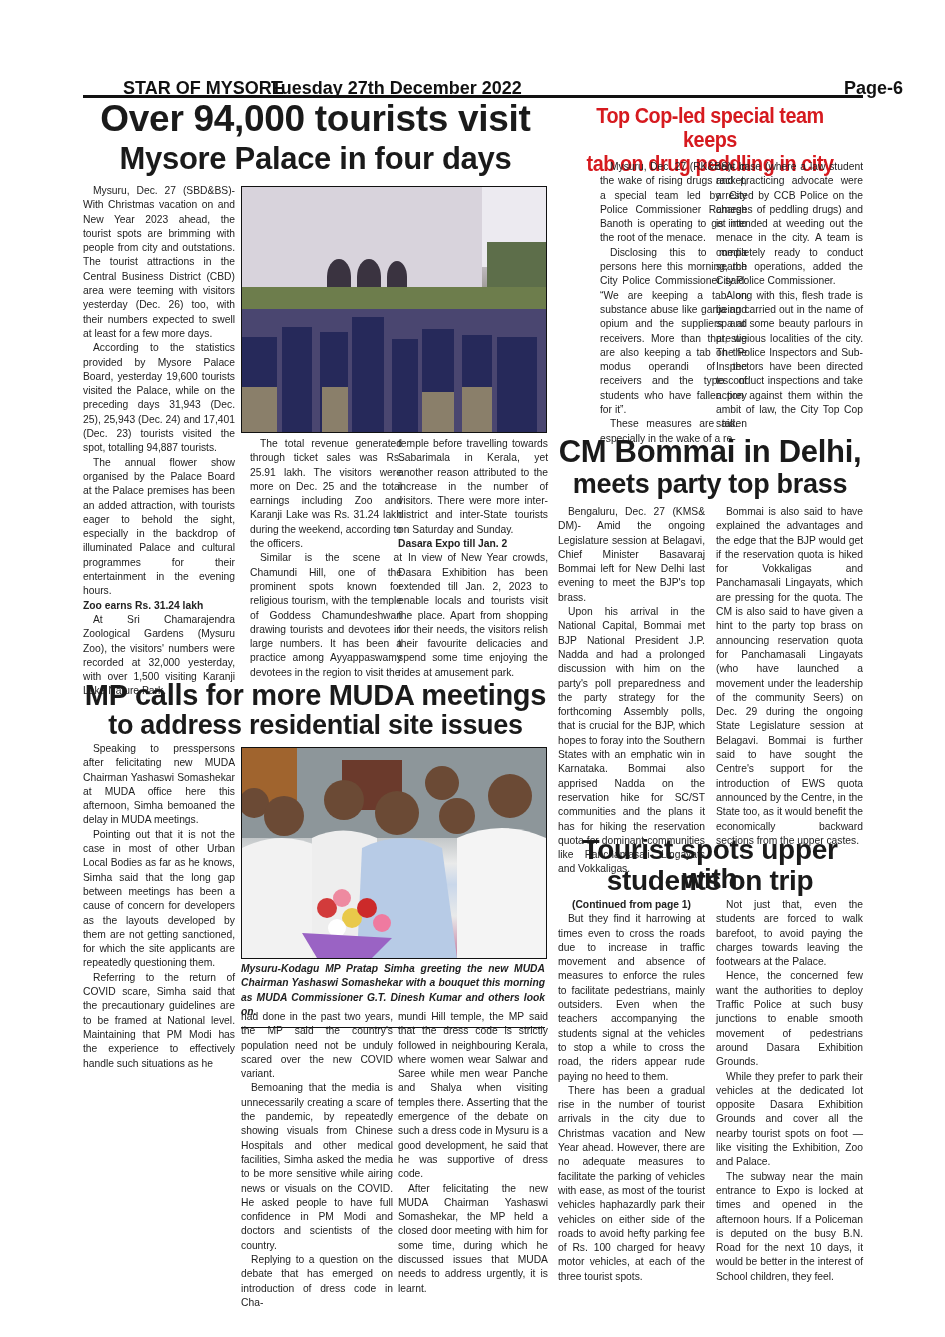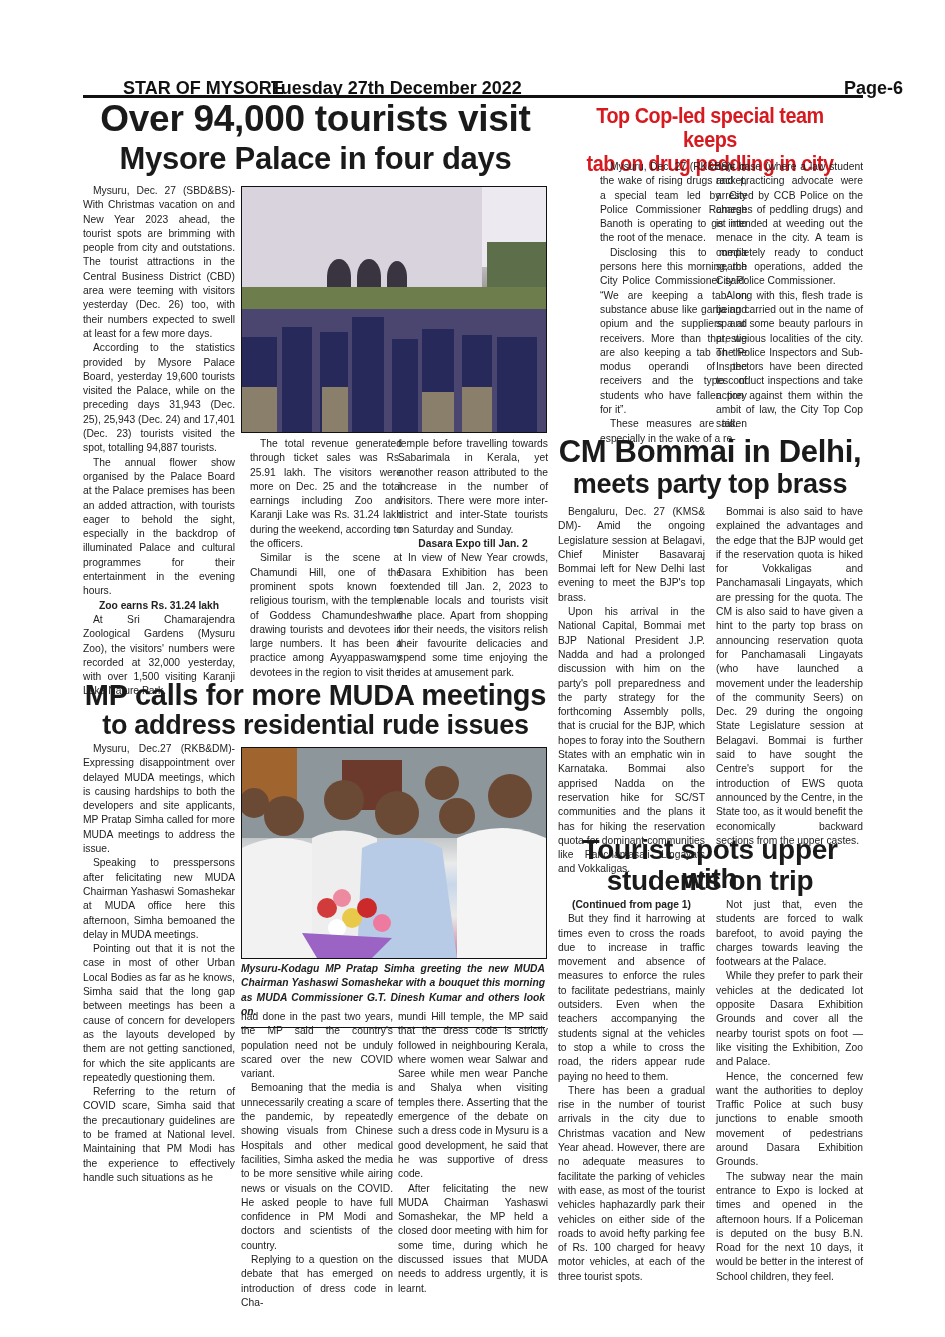--- a/index.html
+++ b/index.html
@@ -17,21 +17,21 @@
   .h-red { left: 555px; top: 104px; width: 310px; font-size: 22px; color: #d61a1f; font-weight: bold; text-align: center; line-height: 1.1; font-family: "Liberation Sans", sans-serif; transform: scaleX(0.9); transform-origin: center; letter-spacing: -0.5px; }
   .h-cm { left: 555px; top: 436px; width: 310px; font-size: 31px; line-height: 1.05; }
   .h-cm2 { left: 555px; top: 470px; width: 310px; font-size: 27px; }
   .h-muda1 { left: 83px; top: 680px; width: 465px; font-size: 29px; }
   .h-muda2 { left: 83px; top: 711px; width: 465px; font-size: 27px; }
   .h-tour1 { left: 555px; top: 835px; width: 310px; font-size: 28px; }
   .h-tour2 { left: 555px; top: 866px; width: 310px; font-size: 28px; }
 
   .col { font-size: 10.3px; line-height: 14.3px; text-align: justify; color: #222; }
   .col p { margin: 0; text-indent: 10px; }
-  .col .sub { text-align: center; font-weight: bold; text-indent: 0; }
+  .col .sub { font-weight: bold; text-indent: 0; }
   .col .cont { text-align: center; font-weight: bold; text-indent: 0; }
 
   .photo { border: 1px solid #111; overflow: hidden; }
   .palace { left: 241px; top: 186px; width: 304px; height: 245px; background: linear-gradient(180deg, #e8e6ef 0%, #d9d4de 25%, #a4a09f 40%, #6f7a56 48%, #2c3260 60%, #3c3a6a 80%, #8a7d6a 100%); }
   .muda-photo { left: 241px; top: 747px; width: 304px; height: 210px; background: linear-gradient(180deg, #7a8288 0%, #9aa2a6 30%, #e9eaea 55%, #c9d7ea 65%, #e9eaea 80%, #c47a9e 100%); }
   .photo svg { width: 100%; height: 100%; display: block; }
   .caption { left: 241px; top: 962px; width: 304px; font-size: 10.3px; line-height: 14.3px; font-weight: bold; font-style: italic; text-align: justify; border-bottom: 1.5px solid #111; padding-bottom: 8px; color: #222; }
 </style>
 </head>
 <body>
@@ -113,23 +113,22 @@
 <div class="abs headline h-cm2">meets party top brass</div>
 <div class="abs col" style="left:558px; top:505px; width:147px;">
   <p>Bengaluru, Dec. 27 (KMS&amp; DM)- Amid the ongoing Legislature session at Belagavi, Chief Minister Basavaraj Bommai left for New Delhi last evening to meet the BJP's top brass.</p>
   <p>Upon his arrival in the National Capital, Bommai met BJP National President J.P. Nadda and had a prolonged discussion with him on the party's poll preparedness and the party strategy for the forthcoming Assembly polls, that is crucial for the BJP, which hopes to foray into the Southern States with an emphatic win in Karnataka. Bommai also apprised Nadda on the reservation hike for SC/ST communities and the plans it has for hiking the reservation quota for dominant communities like Panchamasali Lingayats and Vokkaligas.</p>
 </div>
 <div class="abs col" style="left:716px; top:505px; width:147px;">
   <p>Bommai is also said to have explained the advantages and the edge that the BJP would get if the reservation quota is hiked for Vokkaligas and Panchamasali Lingayats, which are pressing for the quota. The CM is also said to have given a hint to the party top brass on announcing reservation quota for Panchamasali Lingayats (who have launched a movement under the leadership of the community Seers) on Dec. 29 during the ongoing State Legislature session at Belagavi. Bommai is further said to have sought the Centre's support for the introduction of EWS quota announced by the Centre, in the State too, as it would benefit the economically backward sections from the upper castes.</p>
 </div>
 
 <div class="abs headline h-muda1">MP calls for more MUDA meetings</div>
-<div class="abs headline h-muda2">to address residential rude issues</div>
+<div class="abs headline h-muda2">to address residential site issues</div>
 <div class="abs col" style="left:83px; top:742px; width:152px;">
-  <p>Mysuru, Dec.27 (RKB&amp;DM)- Expressing disappointment over delayed MUDA meetings, which is causing hardships to both the developers and site applicants, MP Pratap Simha called for more MUDA meetings to address the issue.</p>
   <p>Speaking to presspersons after felicitating new MUDA Chairman Yashaswi Somashekar at MUDA office here this afternoon, Simha bemoaned the delay in MUDA meetings.</p>
   <p>Pointing out that it is not the case in most of other Urban Local Bodies as far as he knows, Simha said that the long gap between meetings has been a cause of concern for developers as the layouts developed by them are not getting sanctioned, for which the site applicants are repeatedly questioning them.</p>
   <p>Referring to the return of COVID scare, Simha said that the precautionary guidelines are to be framed at National level. Maintaining that PM Modi has the experience to effectively handle such situations as he</p>
 </div>
 
 <div class="abs photo muda-photo">
   <svg viewBox="0 0 304 210" preserveAspectRatio="none">
     <rect x="0" y="0" width="304" height="90" fill="#8d969a"></rect>
     <rect x="0" y="0" width="55" height="60" fill="#a0642e"></rect>
     <rect x="100" y="12" width="60" height="50" fill="#6b3a2c"></rect>
@@ -171,16 +170,16 @@
 
 <div class="abs headline h-tour1">Tourist spots upper with</div>
 <div class="abs headline h-tour2">students on trip</div>
 <div class="abs col" style="left:558px; top:898px; width:147px;">
   <p class="cont">(Continued from page 1)</p>
   <p>But they find it harrowing at times even to cross the roads due to increase in traffic movement and absence of measures to enforce the rules to facilitate pedestrians, mainly outsiders. Even when the teachers accompanying the students signal at the vehicles to stop a while to cross the road, the riders appear rude paying no heed to them.</p>
   <p>There has been a gradual rise in the number of tourist arrivals in the city due to Christmas vacation and New Year ahead. However, there are no adequate measures to facilitate the parking of vehicles with ease, as most of the tourist vehicles haphazardly park their vehicles on either side of the roads to avoid hefty parking fee of Rs. 100 charged for heavy motor vehicles, at each of the three tourist spots.</p>
 </div>
 <div class="abs col" style="left:716px; top:898px; width:147px;">
   <p>Not just that, even the students are forced to walk barefoot, to avoid paying the charges towards leaving the footwears at the Palace.</p>
+  <p>Hence, the concerned few want the authorities to deploy Traffic Police at such busy junctions to enable smooth movement of pedestrians around Dasara Exhibition Grounds.</p>
   <p>While they prefer to park their vehicles at the dedicated lot opposite Dasara Exhibition Grounds and cover all the nearby tourist spots on foot — like visiting the Exhibition, Zoo and Palace.</p>
-  <p>Hence, the concerned few want the authorities to deploy Traffic Police at such busy junctions to enable smooth movement of pedestrians around Dasara Exhibition Grounds.</p>
   <p>The subway near the main entrance to Expo is locked at times and opened in the afternoon hours. If a Policeman is deputed on the busy B.N. Road for the next 10 days, it would be better in the interest of School children, they feel.</p>
 </div>
 
 </body></html>

